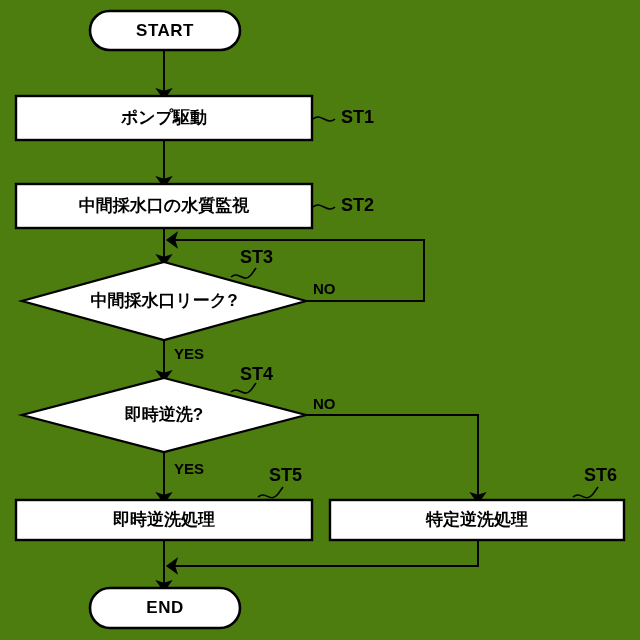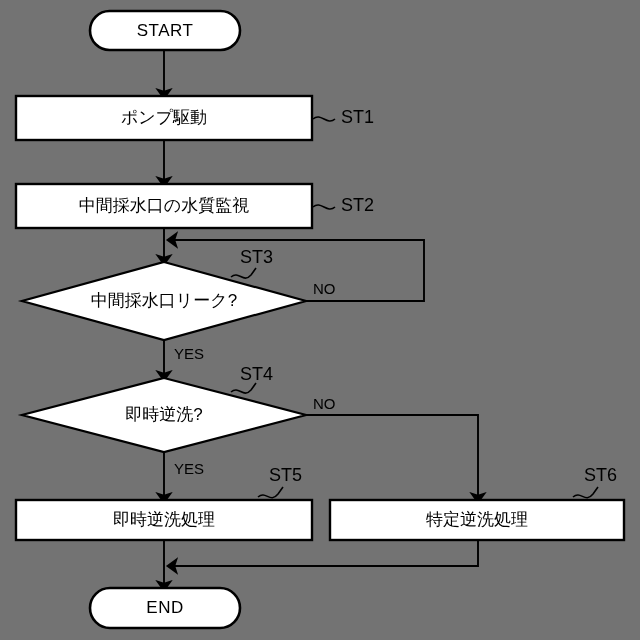--- a/index.html
+++ b/index.html
@@ -10,21 +10,22 @@
   body {
     width: 640px;
     height: 640px;
     font-family: "Liberation Sans", "DejaVu Sans", sans-serif;
     overflow: hidden;
   }
   #flowchart-root {
     position: relative;
     width: 640px;
     height: 640px;
-    background: #737373;
+    background: #4d7c0f;
+    font-weight: bold;
   }
   svg.flow {
     display: block;
     width: 640px;
     height: 640px;
   }
   .node-shape {
     fill: #ffffff;
     stroke: #000000;
     stroke-width: 2.4;

